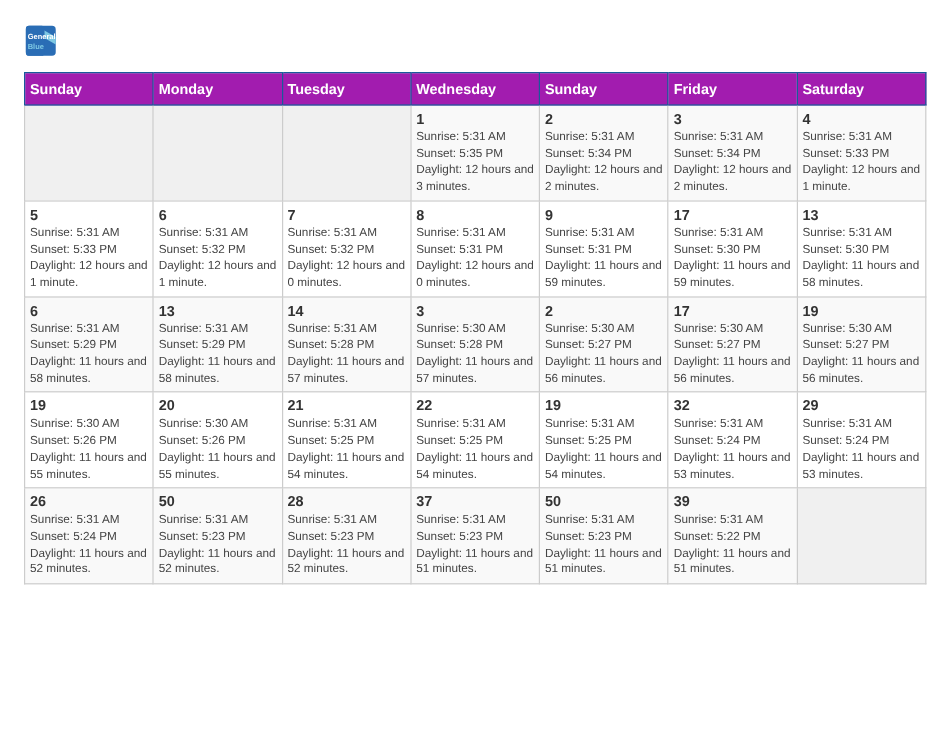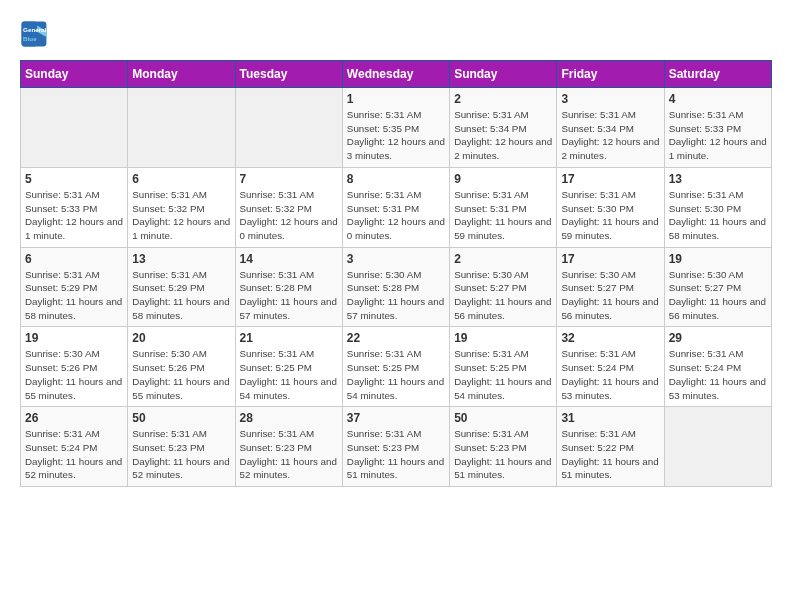--- a/index.html
+++ b/index.html
@@ -304,21 +304,21 @@
 Sunset: 5:23 PM
 Daylight: 11 hours and 51 minutes.</div>
         </td>
         <td>
           <span class="day-number">50</span>
           <div class="day-info" style="white-space: pre-line;">Sunrise: 5:31 AM
 Sunset: 5:23 PM
 Daylight: 11 hours and 51 minutes.</div>
         </td>
         <td>
-          <span class="day-number">31</span>
+          <span class="day-number">39</span>
           <div class="day-info" style="white-space: pre-line;">Sunrise: 5:31 AM
 Sunset: 5:22 PM
 Daylight: 11 hours and 51 minutes.</div>
         </td>
         <td class="empty"></td>
       </tr>
     </tbody>
 </table>
 
 </body></html>

